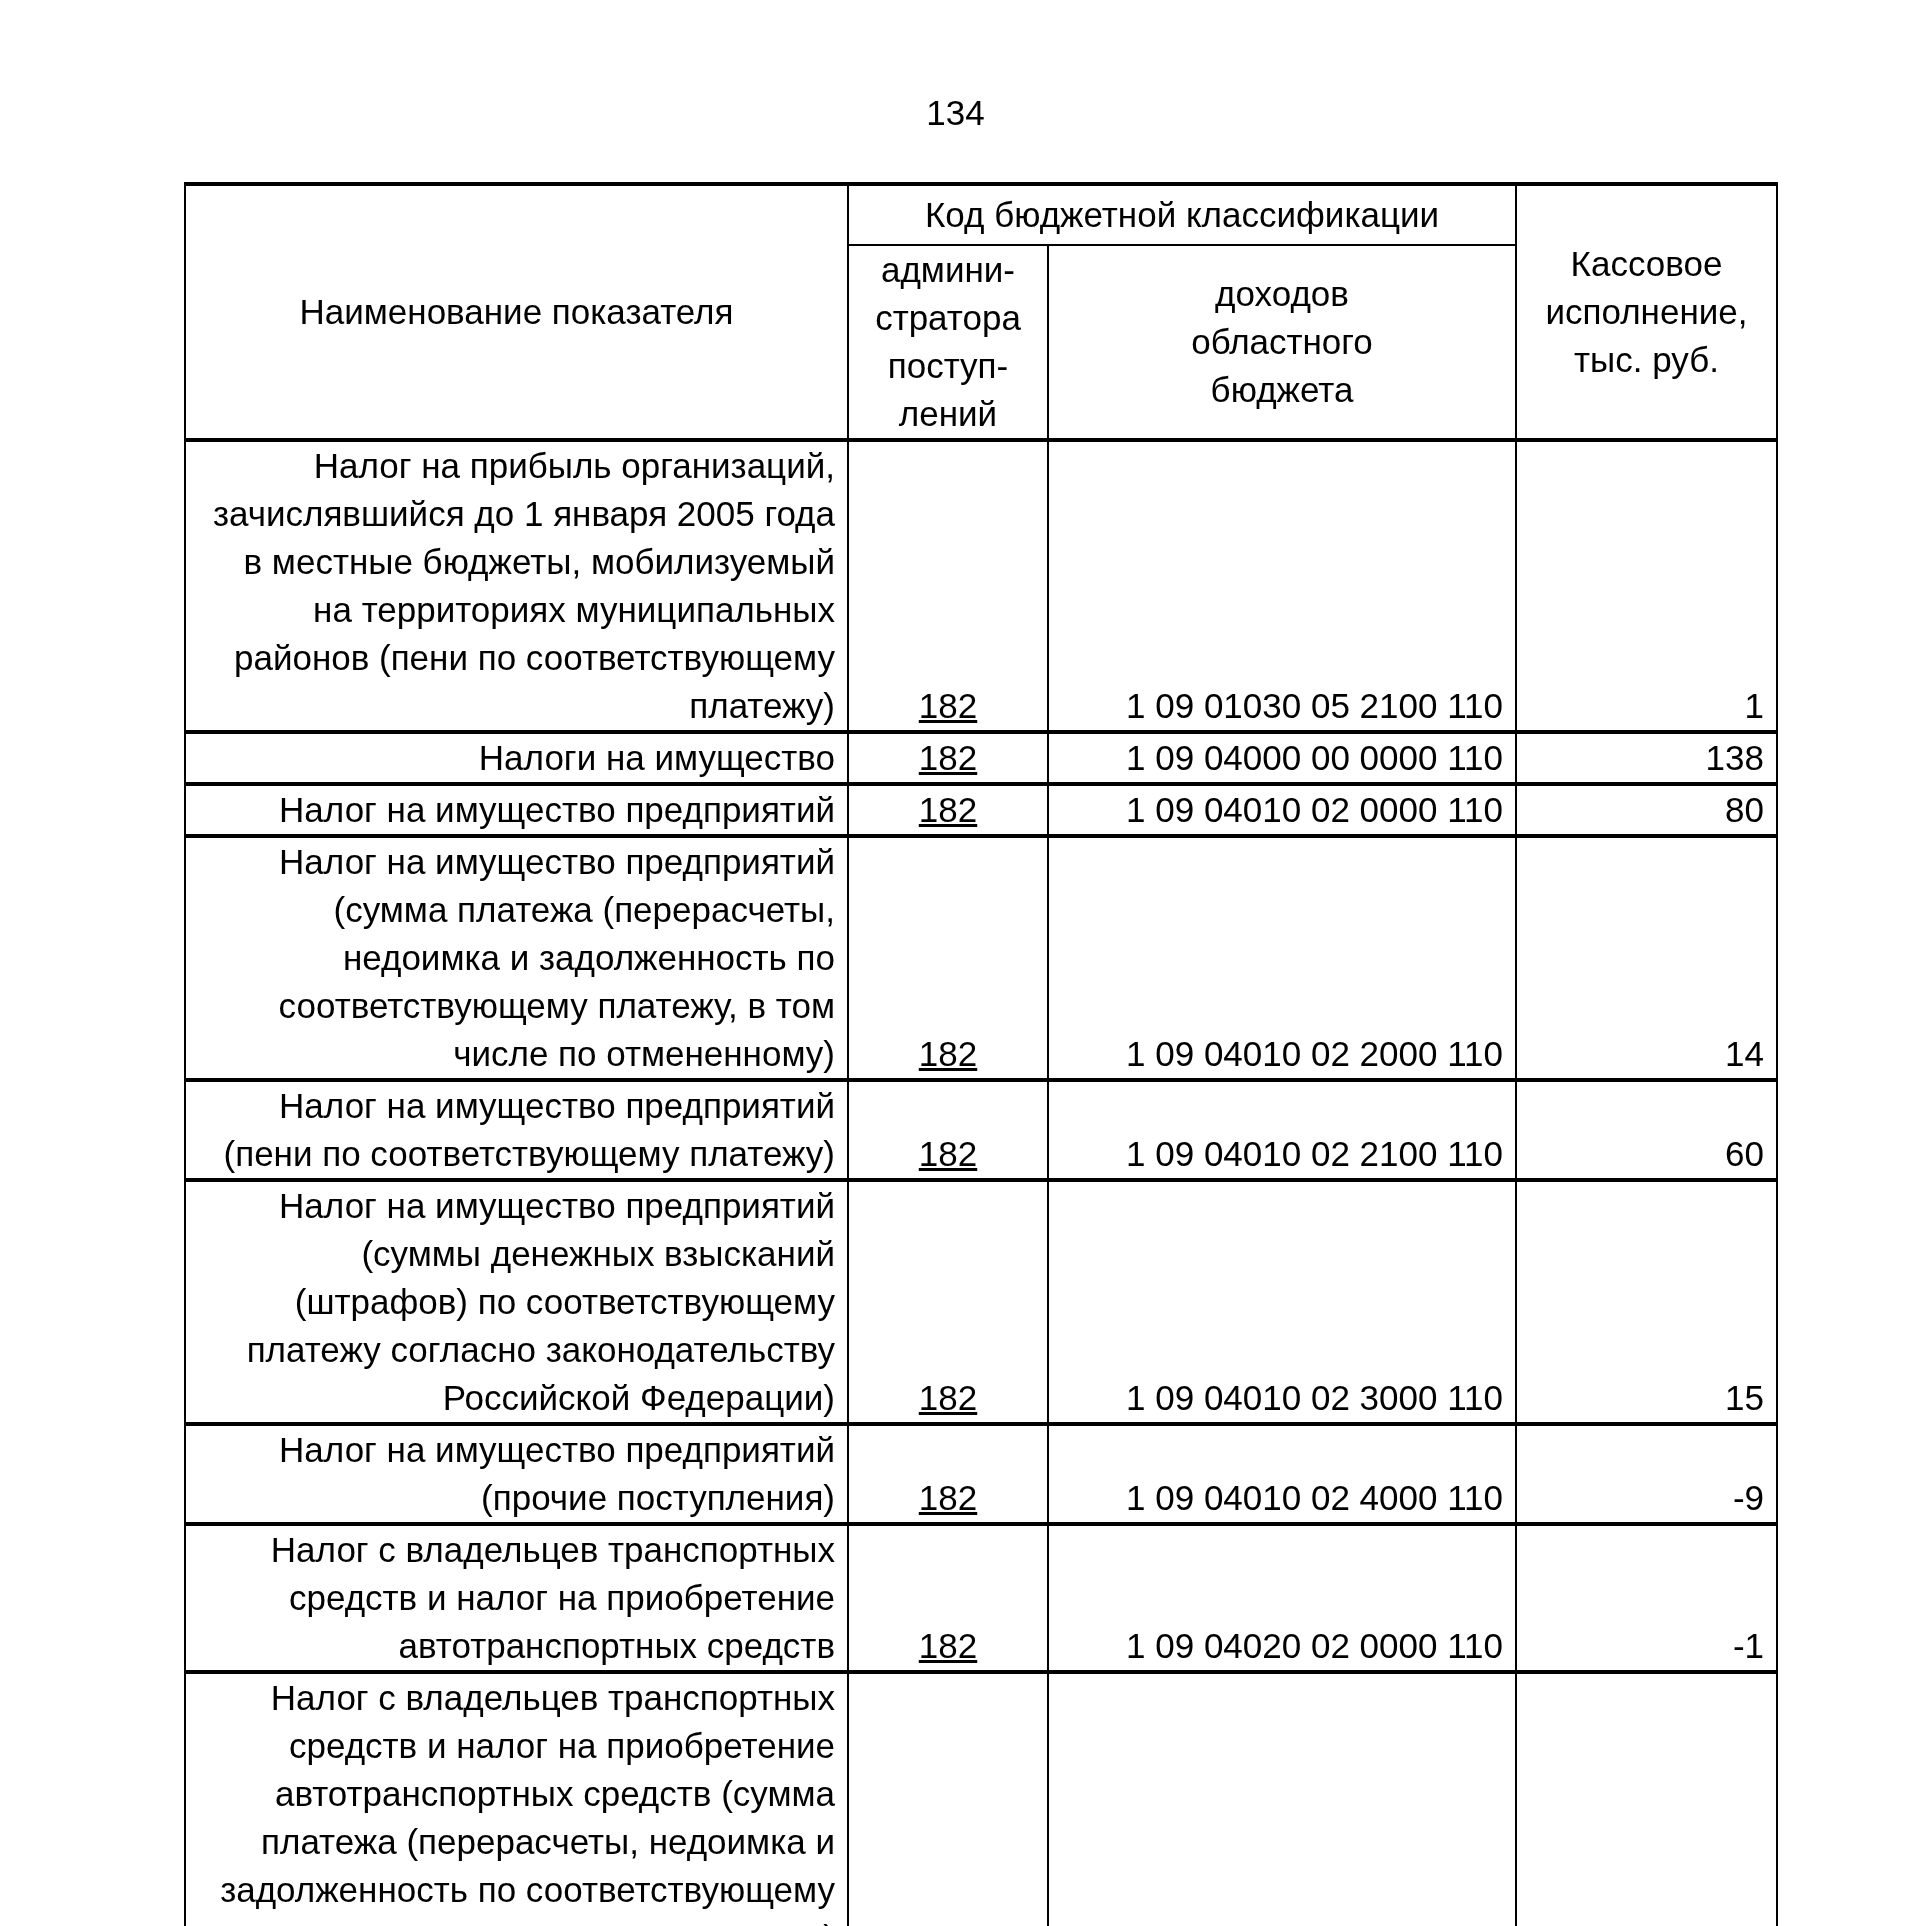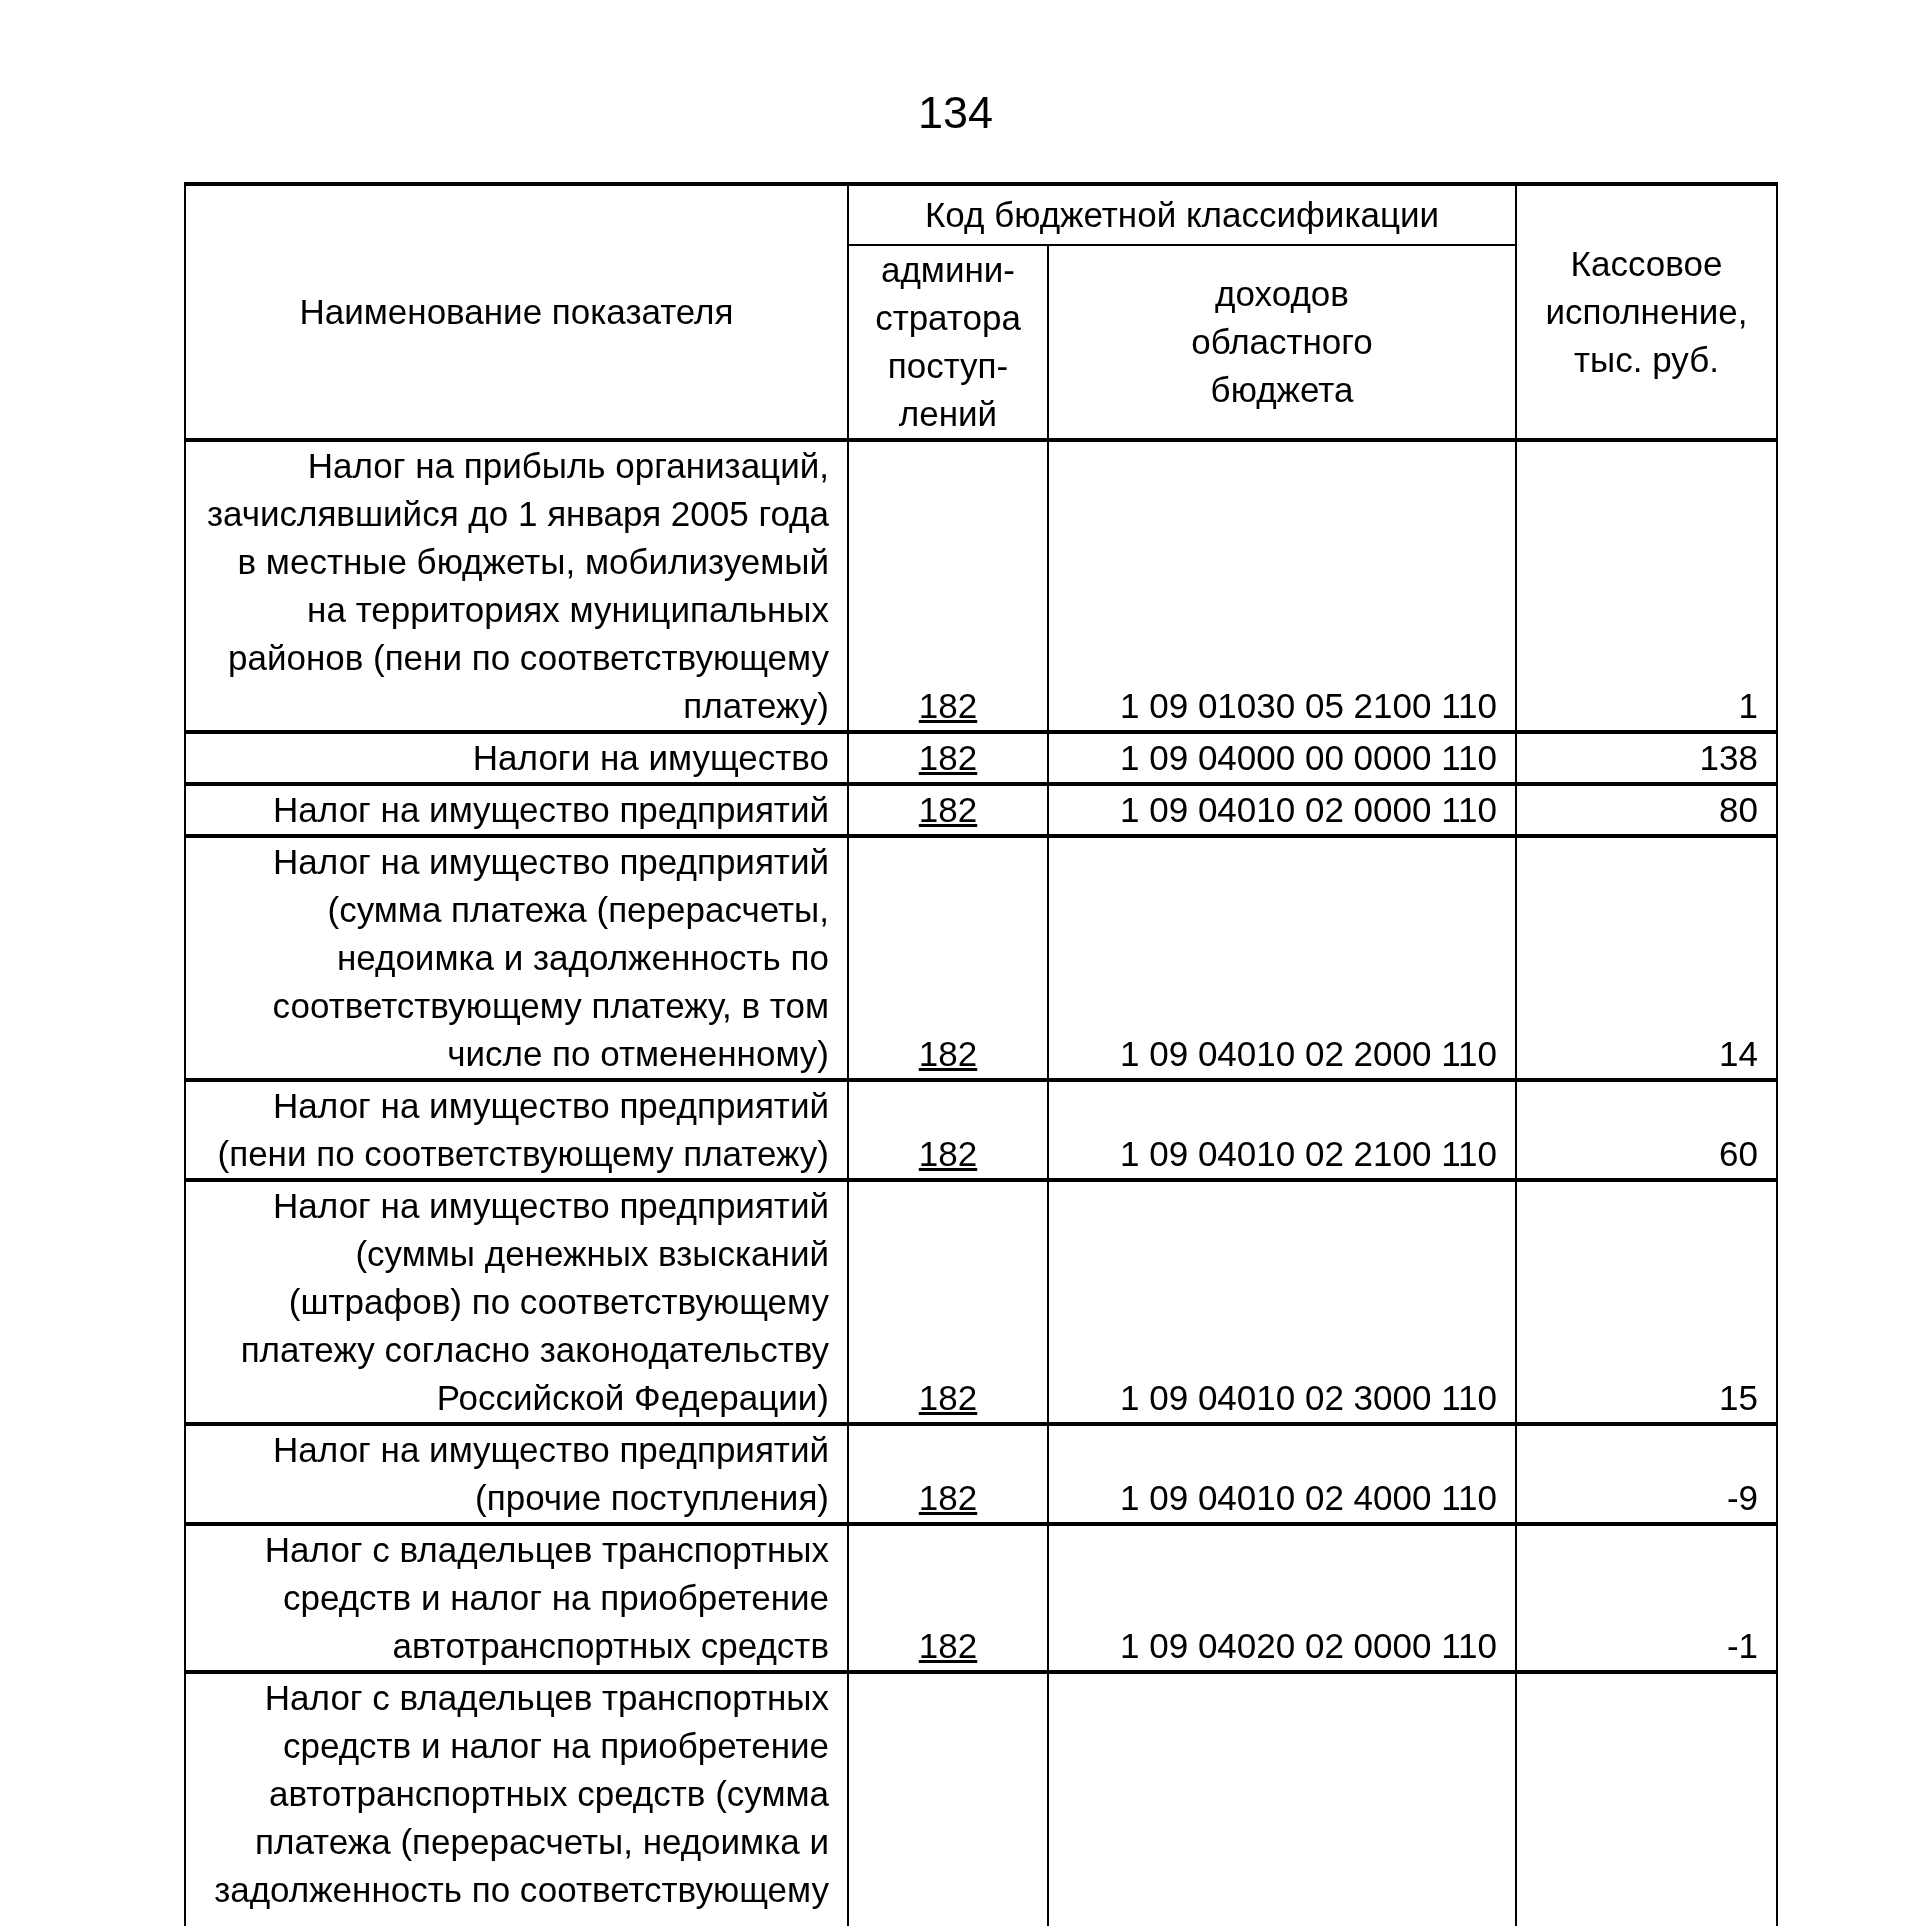--- a/index.html
+++ b/index.html
@@ -2,29 +2,29 @@
 <html style="font-size:6.2px"><head>
   <meta charset="utf-8">
   <style>
     html, body { margin: 0; padding: 0; background: #ffffff; }
     body {
       width: 1911px; height: 2703px; position: relative; overflow: hidden;
       font-family: "Liberation Sans", sans-serif; color: #000;
     }
     .page-number {
       position: absolute; top: 92px; left: 0; width: 1911px;
-      text-align: center; font-size: 45px; line-height: 42px;
+      text-align: center; font-size: 35px; line-height: 42px;
     }
     table.budget {
       position: absolute; left: 184px; top: 182px;
       width: 1593px; border-collapse: collapse; table-layout: fixed;
       font-size: 35px; line-height: 48px;
     }
     table.budget td, table.budget th {
-      border: 2.3px solid #000; padding: 0 18px; font-weight: normal;
+      border: 2.3px solid #000; padding: 0 12px; font-weight: normal;
       vertical-align: bottom;
     }
     table.budget th { vertical-align: middle; text-align: center; }
     table.budget tr.thick-top > td { border-top-width: 4.6px; }
     table.budget thead tr:first-child th { border-top-width: 4.6px; }
     .c-name { text-align: right; }
     .c-admin { text-align: center; text-decoration: underline; }
     .c-code { text-align: right; }
     .c-value { text-align: right; }
     .h-span { height: 58px; }

